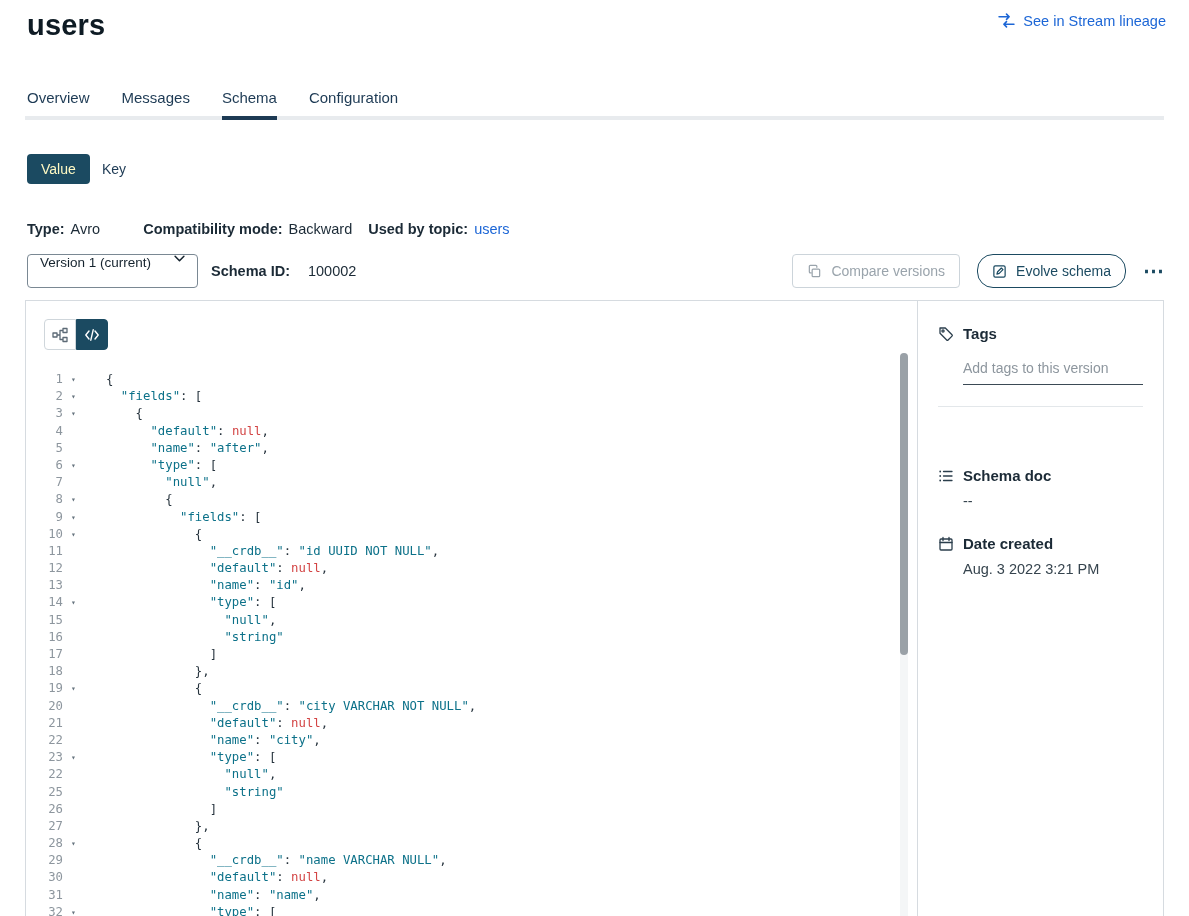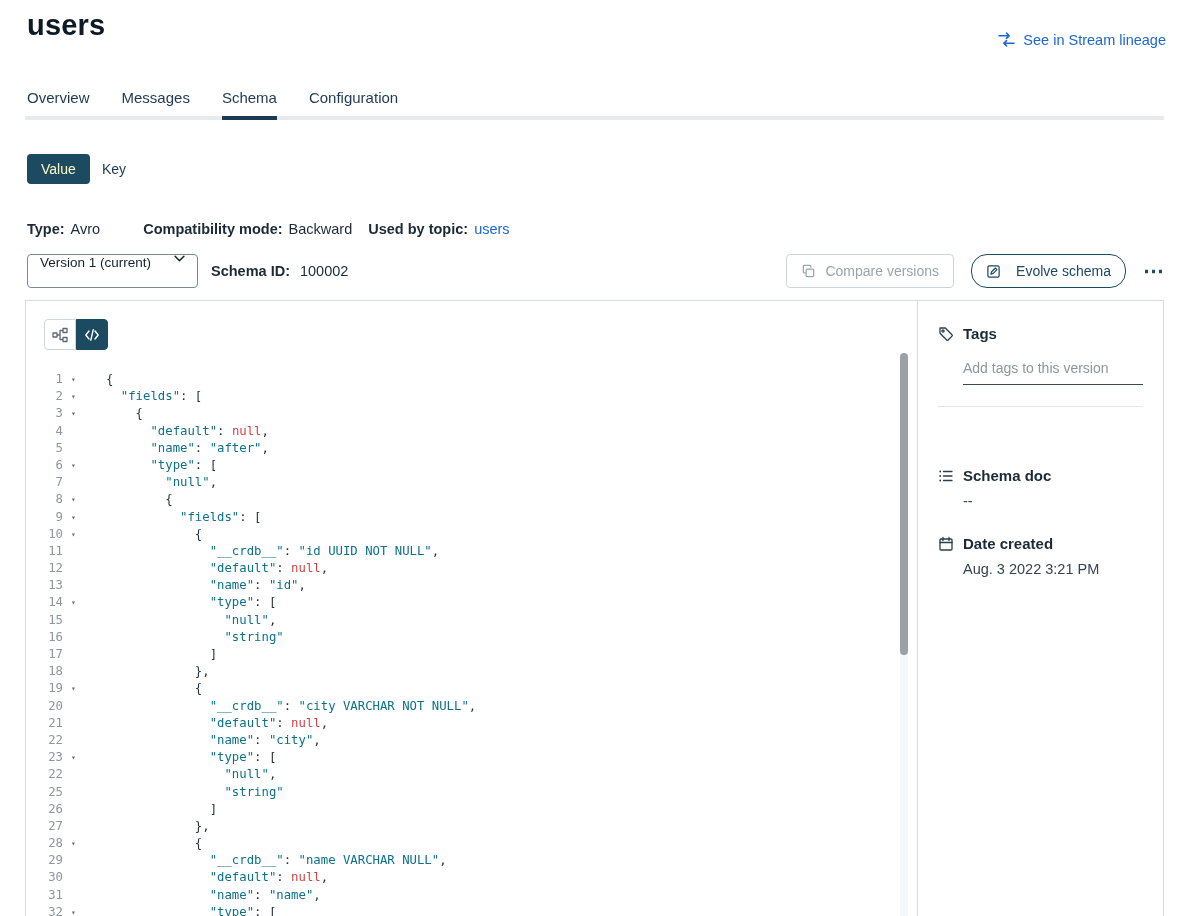--- a/index.html
+++ b/index.html
@@ -3,21 +3,21 @@
 <meta charset="utf-8">
 <style>
   *{margin:0;padding:0;box-sizing:border-box}
   html,body{width:1189px;height:916px;overflow:hidden;background:#fff;
     font-family:"Liberation Sans",sans-serif;color:#1b2a36;position:relative}
   .icn{display:inline-flex;align-items:center;justify-content:center}
   .icn svg{display:block}
 
   
   .page-title{position:absolute;left:27px;top:9px;font-size:29px;font-weight:800;color:#0e1b24;letter-spacing:.2px}
-  .lineage{position:absolute;right:23px;top:31px;display:flex;align-items:center;gap:8px;
+  .lineage{position:absolute;right:23px;top:12px;display:flex;align-items:center;gap:8px;
     color:#1c66d6;font-size:14.5px;font-weight:500;cursor:pointer}
 
   
   .tabbar{position:absolute;left:25px;top:116px;width:1139px;height:4px;background:#e8ebee}
   .tabs{position:absolute;left:27px;top:89px;display:flex}
   .tab{height:31px;margin-right:32px;font-size:15px;font-weight:500;color:#1d3a54;
     position:relative;cursor:pointer;z-index:2}
   .tab.active::after{content:"";position:absolute;left:0;right:0;bottom:0;height:4px;background:#1d3a54}
 
   
@@ -32,26 +32,26 @@
   .meta .g1{margin-right:43px}
   .meta .g2{margin-right:16px}
   .meta .link{color:#1c66d6;cursor:pointer}
 
   
   .toolbar{position:absolute;left:27px;top:254px;right:25px;height:34px}
   .select{position:absolute;left:0;top:0;width:171px;height:34px;border:1px solid #7a8893;border-radius:4px;
     display:flex;align-items:flex-start;justify-content:space-between;padding:0 12px;font-size:13.5px;
     color:#15232e;cursor:pointer;background:#fff}
   .schemaid{position:absolute;left:184px;top:0;height:34px;display:flex;align-items:center;font-size:14.5px}
-  .schemaid .lbl{font-weight:700;margin-right:10px}
+  .schemaid .lbl{font-weight:700;margin-right:18px}
   .tb-right{position:absolute;right:0;top:0;display:flex;align-items:center;gap:17px}
   .btn-compare{height:34px;padding:0 14px;border:1px solid #ccd4da;border-radius:4px;color:#9aa4ac;
     font-size:14px;display:flex;gap:9px;align-items:center;background:#fff;font-family:inherit;cursor:default}
   .btn-evolve{height:34px;padding:0 14px;border:1px solid #1b4a61;border-radius:16px;color:#1b4a61;
-    font-size:14px;font-weight:500;display:flex;gap:15px;align-items:center;background:#fff;font-family:inherit;cursor:pointer}
+    font-size:14px;font-weight:500;display:flex;gap:9px;align-items:center;background:#fff;font-family:inherit;cursor:pointer}
   .dots{color:#1b4a61;font-size:21px;font-weight:700;display:flex;align-items:center;height:34px;cursor:pointer}
 
   
   .main{position:absolute;left:25px;top:300px;width:1139px;height:640px;border:1px solid #d6dbe0;display:flex;background:#fff}
   .codepane{width:894px;position:relative;border-right:1px solid #d6dbe0;overflow:hidden}
   .viewtoggle{position:absolute;left:18px;top:18px;display:flex}
   .vt-btn{width:32px;height:31px;display:flex;align-items:center;justify-content:center;cursor:pointer}
   .vt-tree{background:#fff;border:1px solid #cfd6db;border-radius:4px 0 0 4px}
   .vt-code{background:#1b4a61;border:1px solid #1b4a61;border-radius:0 4px 4px 0}
 

